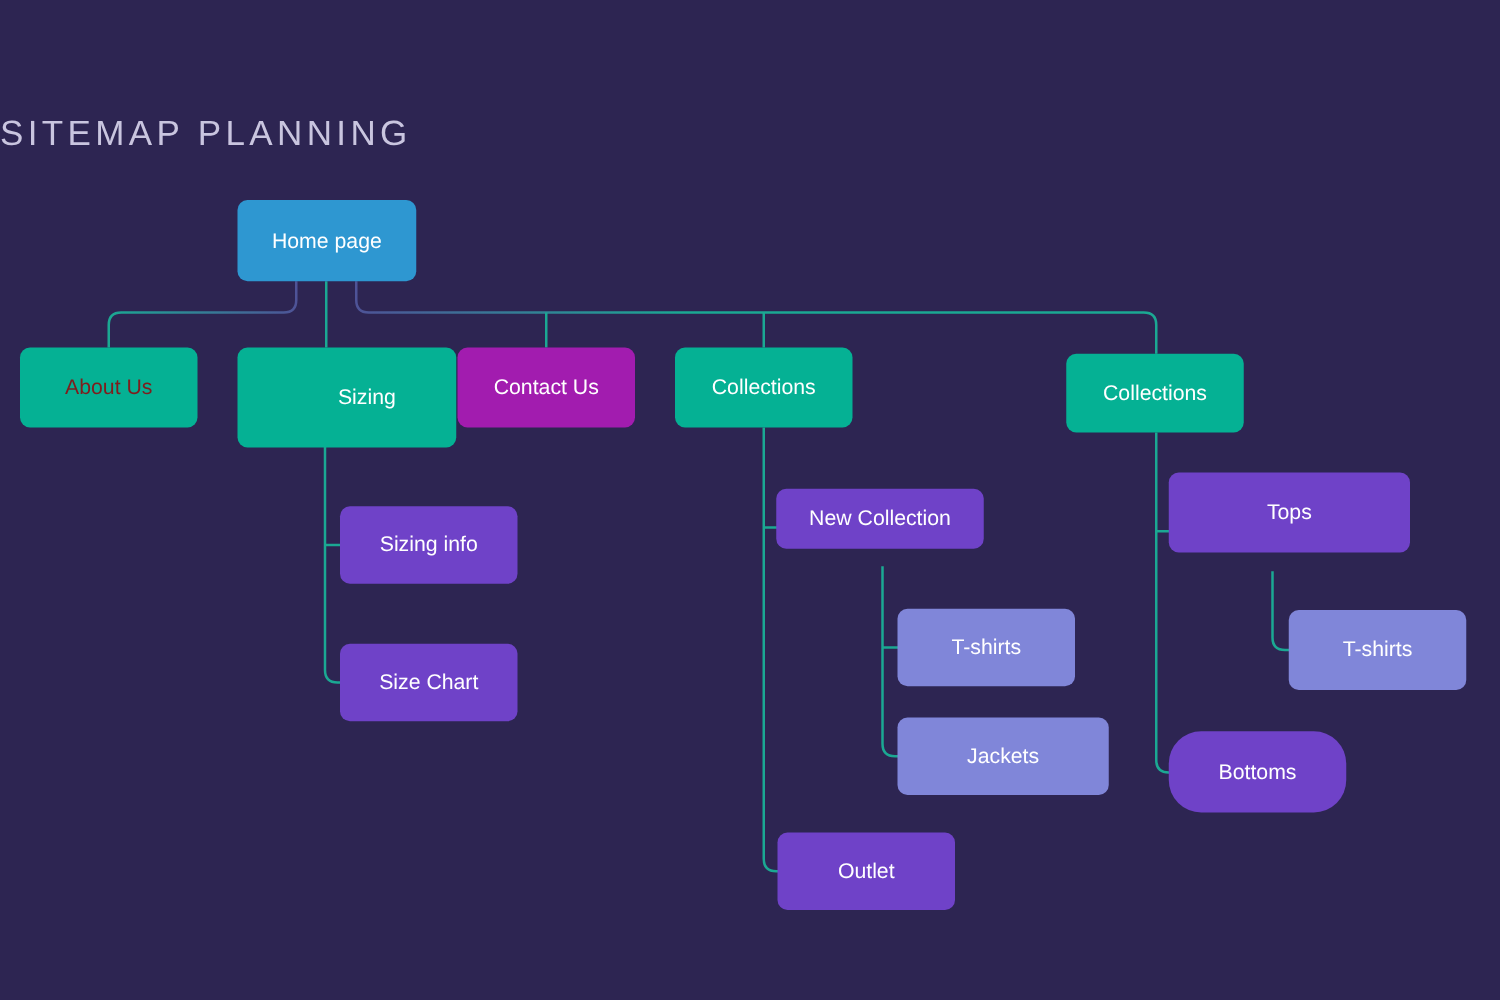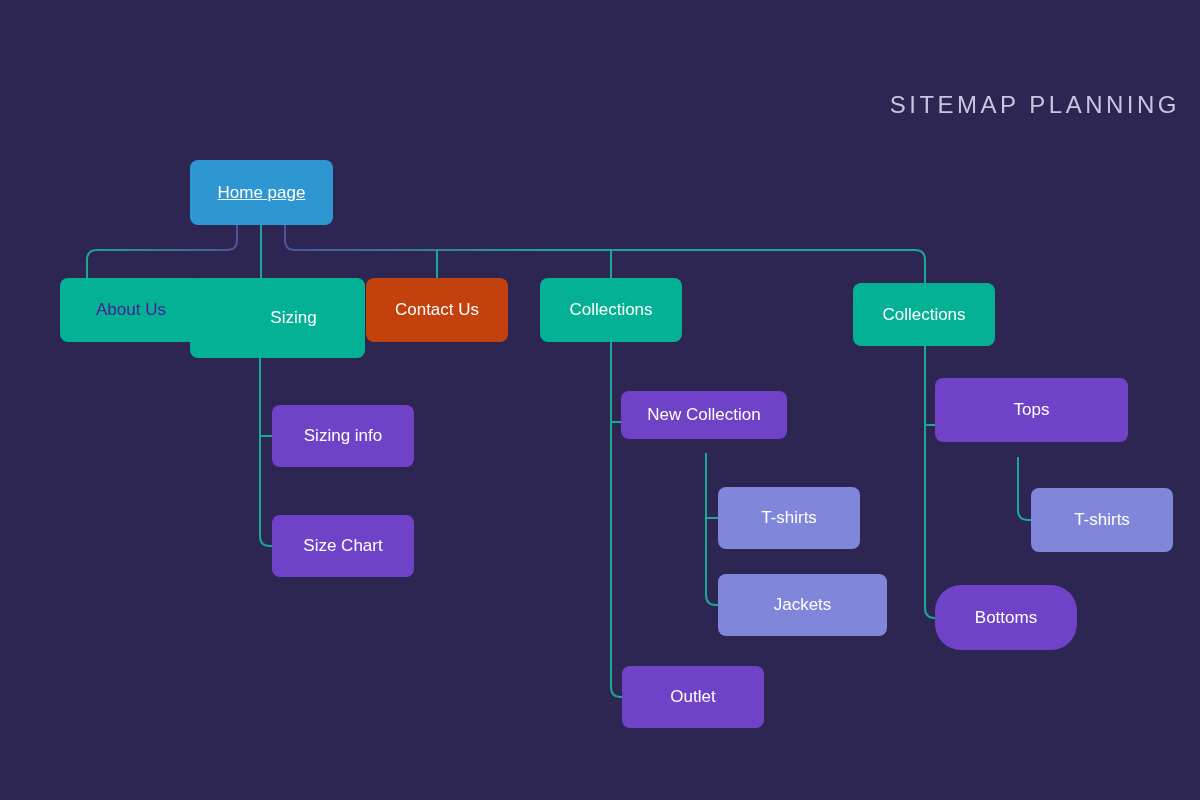--- a/index.html
+++ b/index.html
@@ -8,22 +8,22 @@
     width: 1200px;
     height: 800px;
     overflow: hidden;
     font-family: "Liberation Sans", sans-serif;
   }
   .page-title {
     position: absolute;
     top: 91px;
     left: 0;
     width: 1180px;
-    text-align: right;
-    font-size: 24px;
+    text-align: left;
+    font-size: 28px;
     font-weight: 400;
     letter-spacing: 3.5px;
   }
   .connector-layer {
     position: absolute;
     top: 0; left: 0;
     width: 1200px;
     height: 800px;
   }
   .connector-layer path { fill: none; stroke-width: 2; }
@@ -31,21 +31,21 @@
     position: absolute;
     display: flex;
     align-items: center;
     justify-content: center;
     border-radius: 8px;
     font-size: 17px;
     font-weight: 500;
     white-space: nowrap;
   }
   
-  .n-home            { left: 190px;  top: 160px; width: 143px; height: 65px; text-decoration: underline; }
+  .n-home            { left: 190px;  top: 160px; width: 143px; height: 65px; }
   .n-about           { left: 16px;   top: 278px; width: 142px; height: 64px; }
   .n-sizing          { left: 190px;  top: 278px; width: 143px; height: 80px; padding-left: 32px; }
   .n-contact         { left: 366px;  top: 278px; width: 142px; height: 64px; }
   .n-collections-l   { left: 540px;  top: 278px; width: 142px; height: 64px; }
   .n-collections-r   { left: 853px;  top: 283px; width: 142px; height: 63px; }
   .n-sizing-info     { left: 272px;  top: 405px; width: 142px; height: 62px; }
   .n-size-chart      { left: 272px;  top: 515px; width: 142px; height: 62px; }
   .n-new-collection  { left: 621px;  top: 391px; width: 166px; height: 48px; }
   .n-tshirts-l       { left: 718px;  top: 487px; width: 142px; height: 62px; }
   .n-jackets         { left: 718px;  top: 574px; width: 169px; height: 62px; }
@@ -89,25 +89,25 @@
     <path d="M 706 518 L 720 518" stroke="#1BA893"></path>
 
     <path d="M 925 346 L 925 608 Q 925 618 935 618 L 937 618" stroke="#1BA893"></path>
     <path d="M 925 425 L 937 425" stroke="#1BA893"></path>
 
     <path d="M 1018 457 L 1018 510 Q 1018 520 1028 520 L 1033 520" stroke="#1BA893"></path>
   </svg>
 
   <div class="node n-home" style="background: rgb(46, 151, 209); color: rgb(255, 255, 255);">Home page</div>
 
-  <div class="node n-about" style="background: rgb(5, 177, 148); color: #4c1d95; margin-left: 44px;">About Us</div>
+  <div class="node n-about" style="background: rgb(5, 177, 148); color: #7f1d1d;">About Us</div>
 
   <div class="node n-sizing" style="background: rgb(5, 177, 148); color: rgb(255, 255, 255);">Sizing</div>
 
-  <div class="node n-contact" style="background: #c2410c; color: rgb(255, 255, 255);">Contact Us</div>
+  <div class="node n-contact" style="background: #a21caf; color: rgb(255, 255, 255);">Contact Us</div>
 
   <div class="node n-collections-l" style="background: rgb(5, 177, 148); color: rgb(255, 255, 255);">Collections</div>
 
   <div class="node n-collections-r" style="background: rgb(5, 177, 148); color: rgb(255, 255, 255);">Collections</div>
 
   <div class="node n-sizing-info" style="background: rgb(111, 66, 200); color: rgb(255, 255, 255);">Sizing info</div>
 
   <div class="node n-size-chart" style="background: rgb(111, 66, 200); color: rgb(255, 255, 255);">Size Chart</div>
 
   <div class="node n-new-collection" style="background: rgb(111, 66, 200); color: rgb(255, 255, 255);">New Collection</div>

